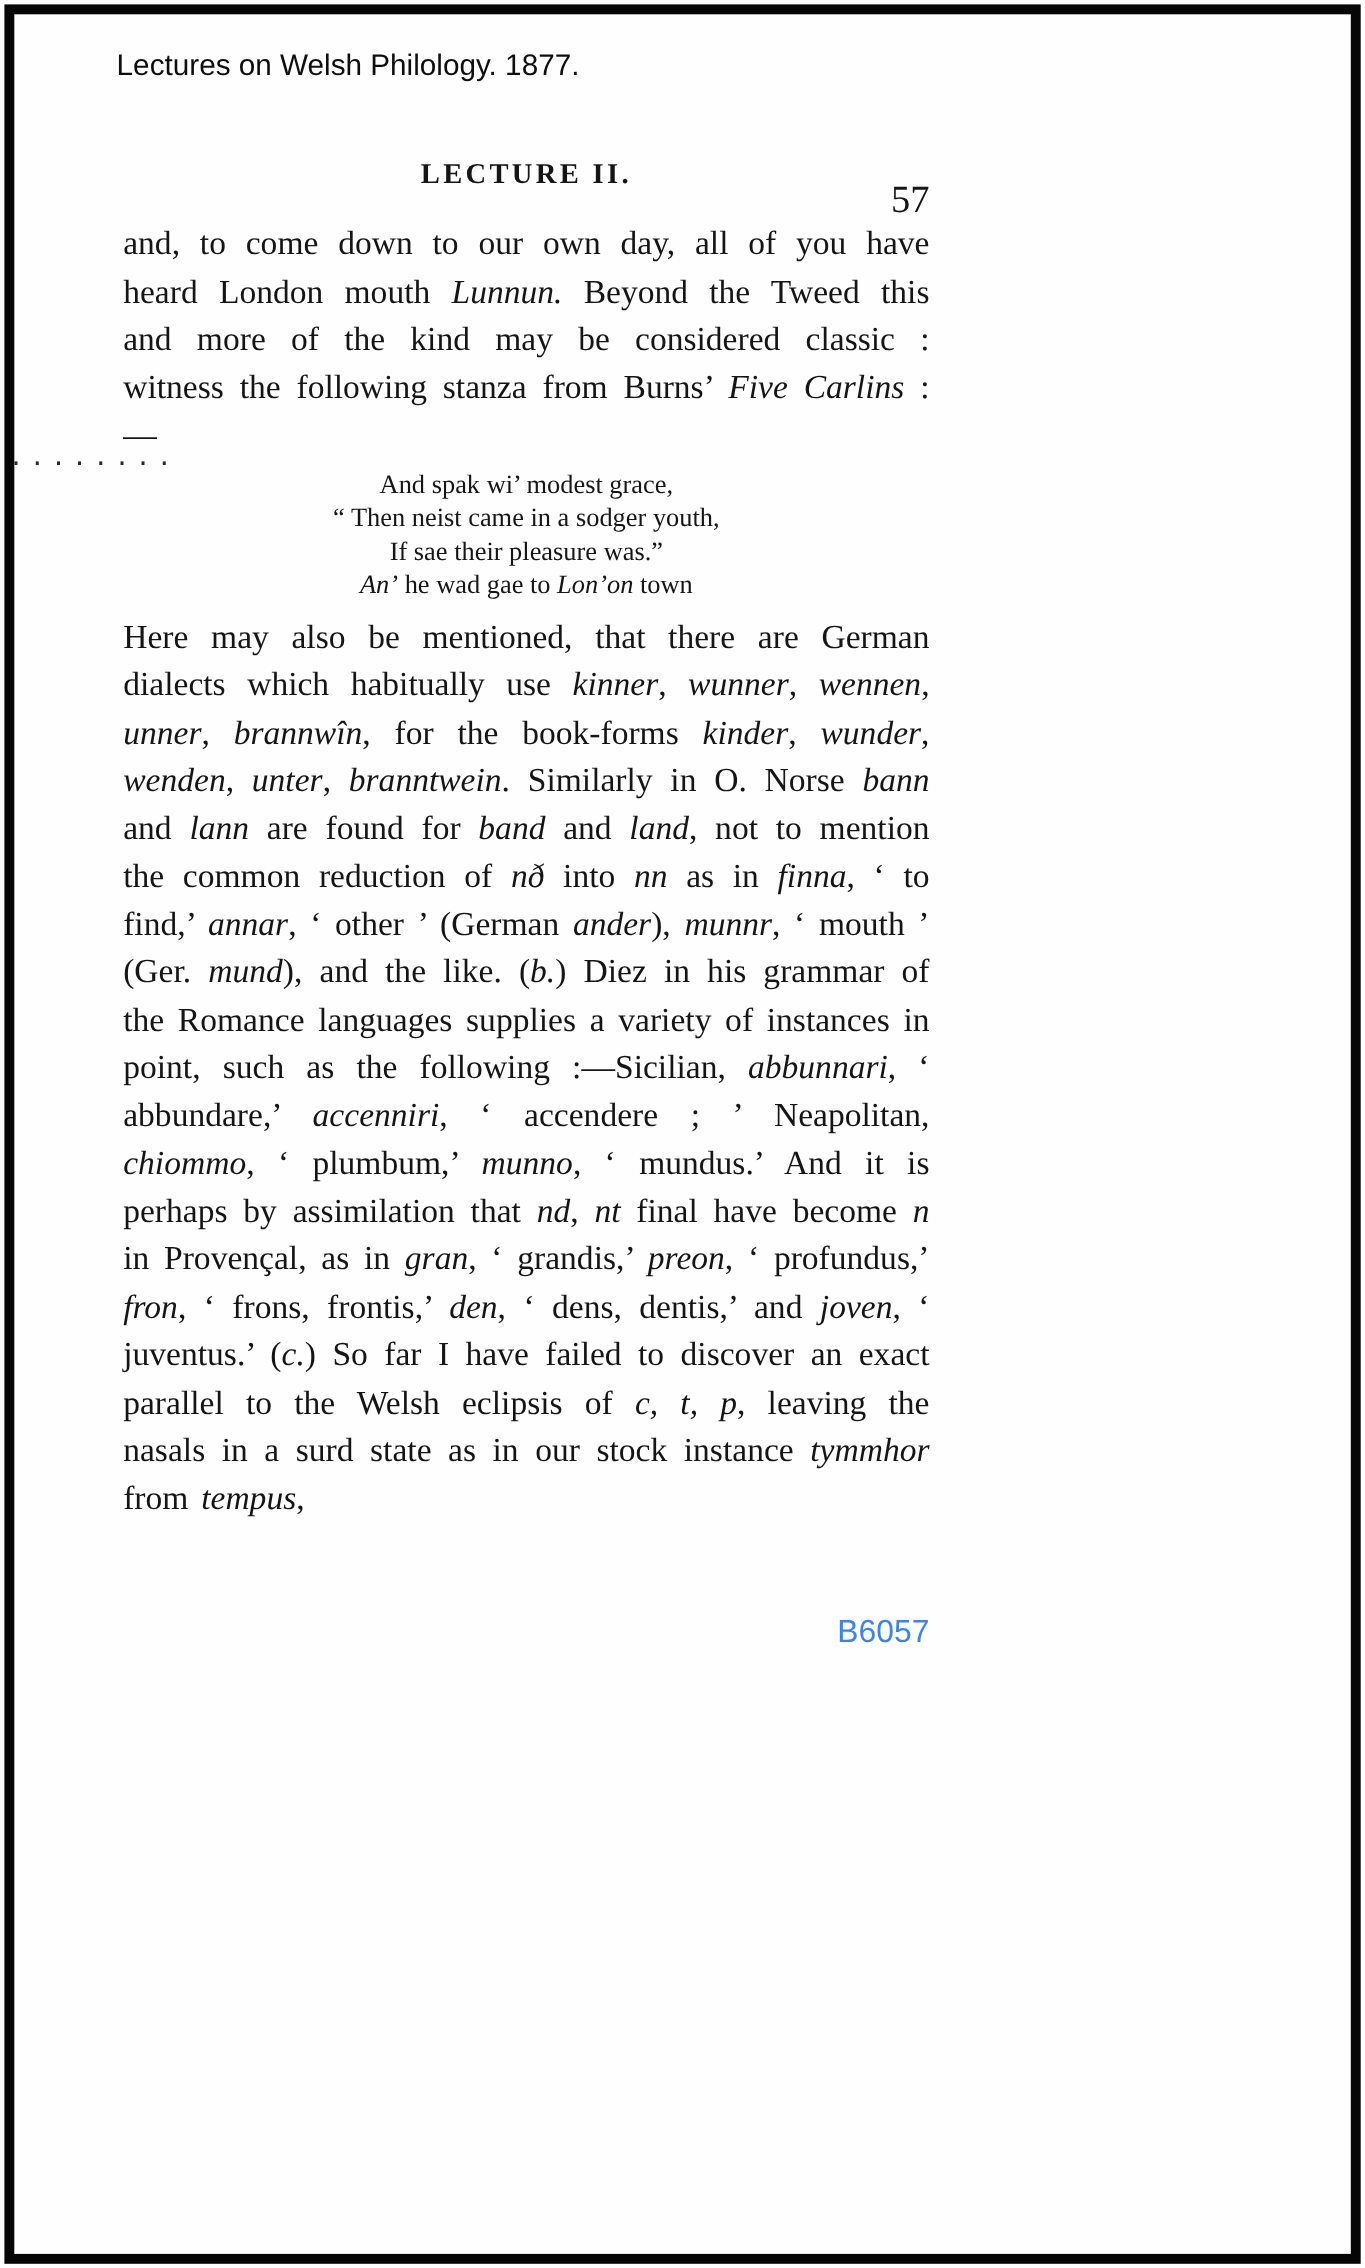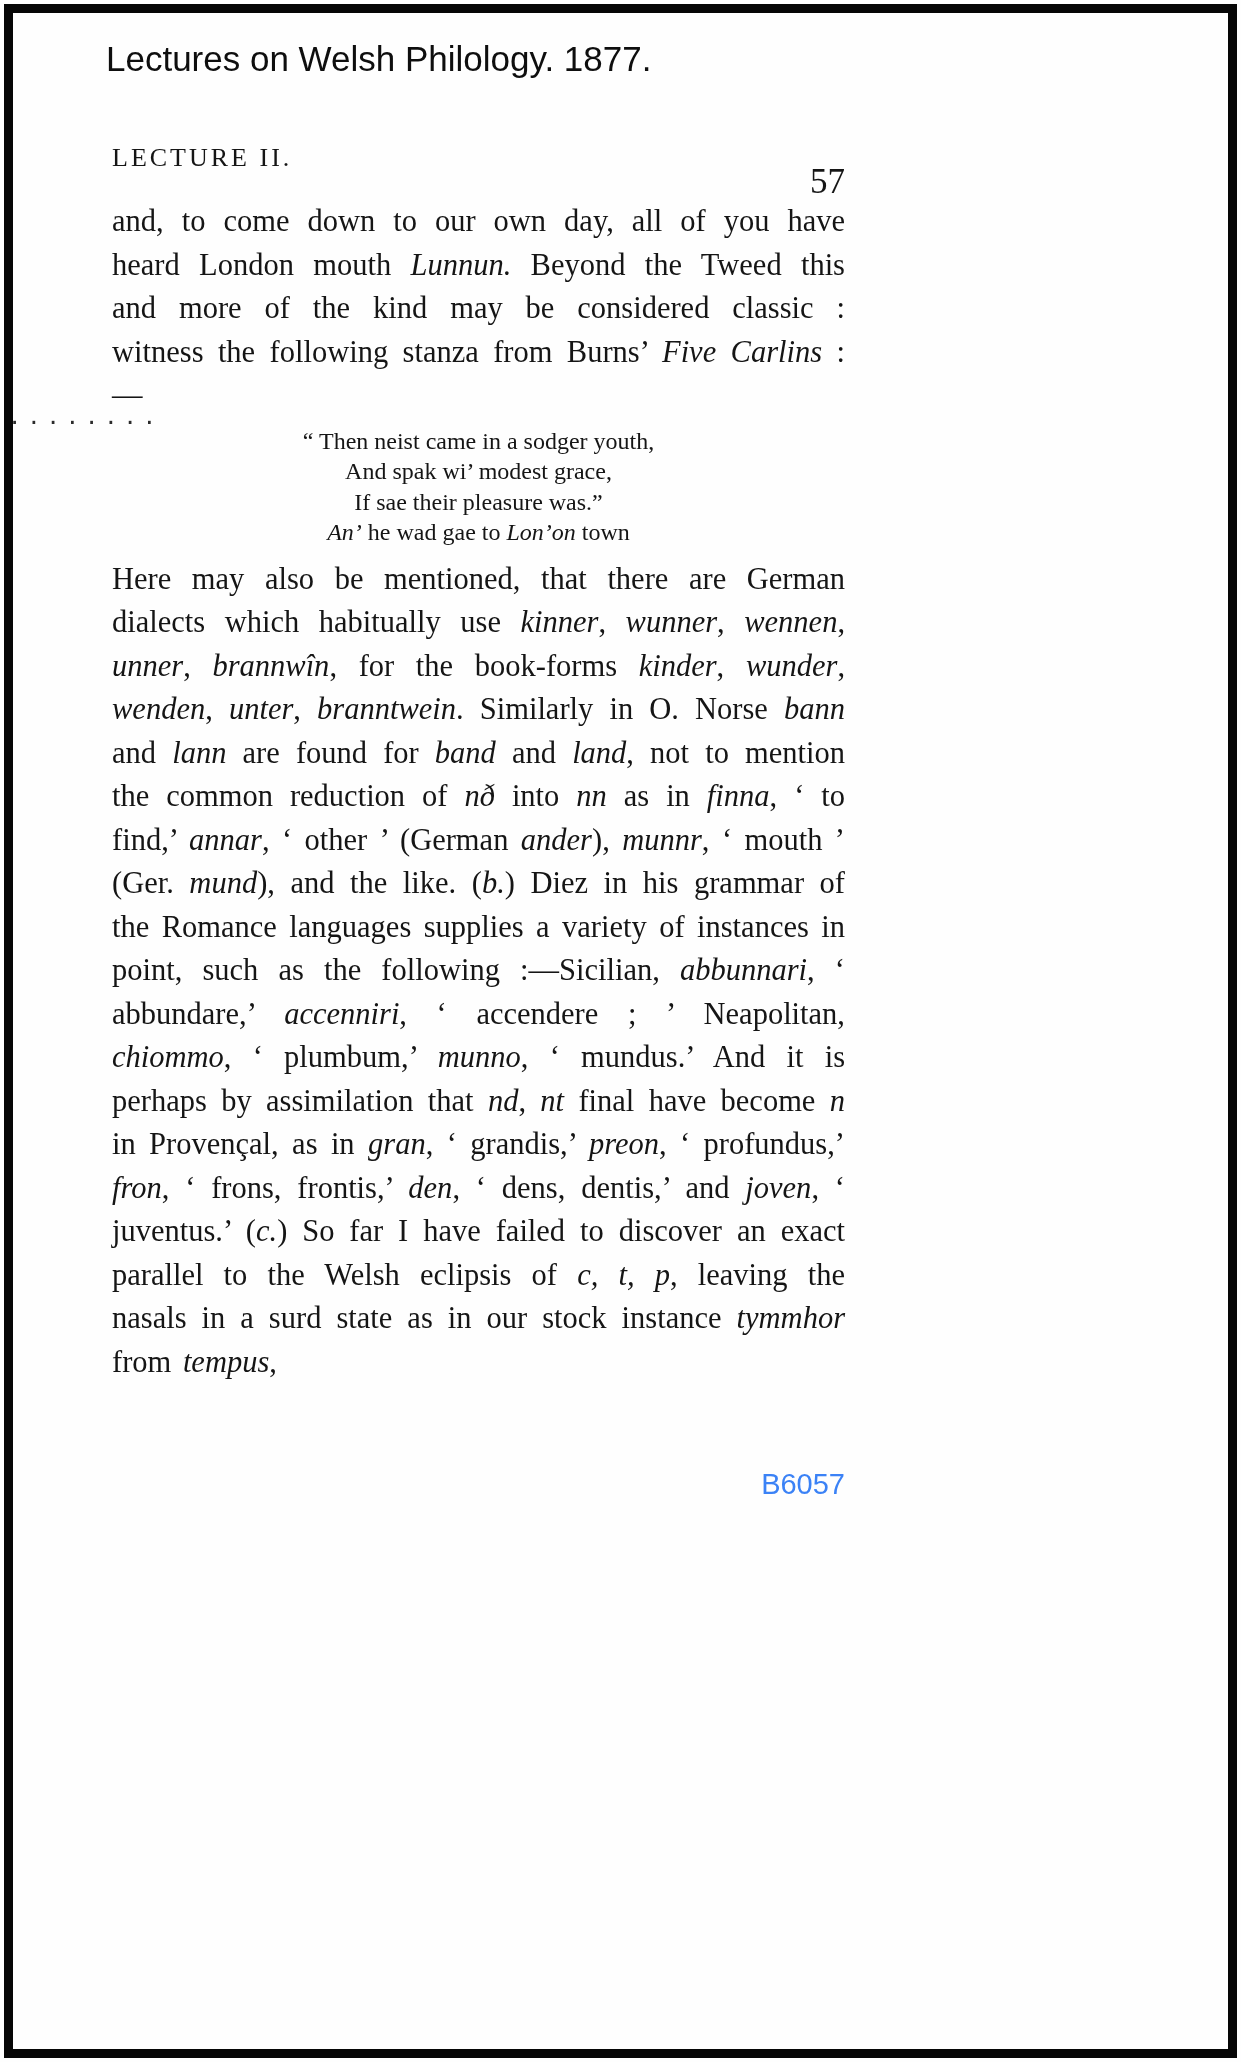--- a/index.html
+++ b/index.html
@@ -17,36 +17,37 @@
     position: absolute;
     inset: 4px;
     border: 9px solid #060606;
     pointer-events: none;
   }
   .scan-header {
     position: absolute;
     top: 40px;
     left: 106px;
     font-family: "Liberation Sans", "DejaVu Sans", sans-serif;
-    font-size: 35px;
+    font-size: 27px;
     line-height: 38px;
     color: #0e0e0e;
   }
   .page-header {
     position: absolute;
     top: 134px;
     left: 112px;
     width: 733px;
     height: 50px;
   }
   .lecture-title {
     position: absolute;
     left: 0; right: 0;
     top: 9px;
-    font-weight: normal;
+    text-align: center;
+    font-weight: bold;
     font-size: 26px;
     letter-spacing: 3px;
   }
   .page-number {
     position: absolute;
     right: 0;
     top: 0;
     font-size: 35px;
     margin-top: 28px;
   }
@@ -101,22 +102,22 @@
   <div class="page-header">
     <span class="lecture-title">LECTURE II.</span>
     <span class="page-number">57</span>
   </div>
 
   <div class="margin-dots">........</div>
 
   <div class="body-text">
     <p class="para"><span>and, to come down to our own day, all of you have heard London mouth </span><em>Lunnun.</em><span> Beyond the Tweed this and more of the kind may be considered classic : witness the following stanza from Burns’ </span><em>Five Carlins</em><span> :—</span></p>
     <div class="verse">
+      <div class="verse-line"><span>And spak wi’ modest grace,</span></div>
       <div class="verse-line"><span>“ Then neist came in a sodger youth,</span></div>
-      <div class="verse-line"><span>And spak wi’ modest grace,</span></div>
       <div class="verse-line"><span>If sae their pleasure was.”</span></div>
       <div class="verse-line"><em>An’</em><span> he wad gae to </span><em>Lon’on</em><span> town</span></div>
     </div>
     <p class="para"><span>Here may also be mentioned, that there are German dialects which habitually use </span><em>kinner</em><span>, </span><em>wunner</em><span>, </span><em>wennen</em><span>, </span><em>unner</em><span>, </span><em>brannwîn</em><span>, for the book-forms </span><em>kinder</em><span>, </span><em>wunder</em><span>, </span><em>wenden</em><span>, </span><em>unter</em><span>, </span><em>branntwein</em><span>. Similarly in O. Norse </span><em>bann</em><span> and </span><em>lann</em><span> are found for </span><em>band</em><span> and </span><em>land</em><span>, not to mention the common reduction of </span><em>nð</em><span> into </span><em>nn</em><span> as in </span><em>finna</em><span>, ‘ to find,’ </span><em>annar</em><span>, ‘ other ’ (German </span><em>ander</em><span>), </span><em>munnr</em><span>, ‘ mouth ’ (Ger. </span><em>mund</em><span>), and the like.  (</span><em>b.</em><span>) Diez in his grammar of the Romance languages supplies a variety of instances in point, such as the following :—Sicilian, </span><em>abbunnari</em><span>, ‘ abbundare,’ </span><em>accenniri</em><span>, ‘ accendere ; ’ Neapolitan, </span><em>chiommo</em><span>, ‘ plumbum,’ </span><em>munno</em><span>, ‘ mundus.’  And it is perhaps by assimilation that </span><em>nd</em><span>, </span><em>nt</em><span> final have become </span><em>n</em><span> in Provençal, as in </span><em>gran</em><span>, ‘ grandis,’ </span><em>preon</em><span>, ‘ profundus,’ </span><em>fron</em><span>, ‘ frons, frontis,’ </span><em>den</em><span>, ‘ dens, dentis,’ and </span><em>joven</em><span>, ‘ juventus.’  (</span><em>c.</em><span>) So far I have failed to discover an exact parallel to the Welsh eclipsis of </span><em>c, t, p</em><span>, leaving the nasals in a surd state as in our stock instance </span><em>tymmhor</em><span> from </span><em>tempus</em><span>,</span></p>
   </div>
 
   <div class="catalog-number">B6057</div>
 </div>
 
 </body></html>

